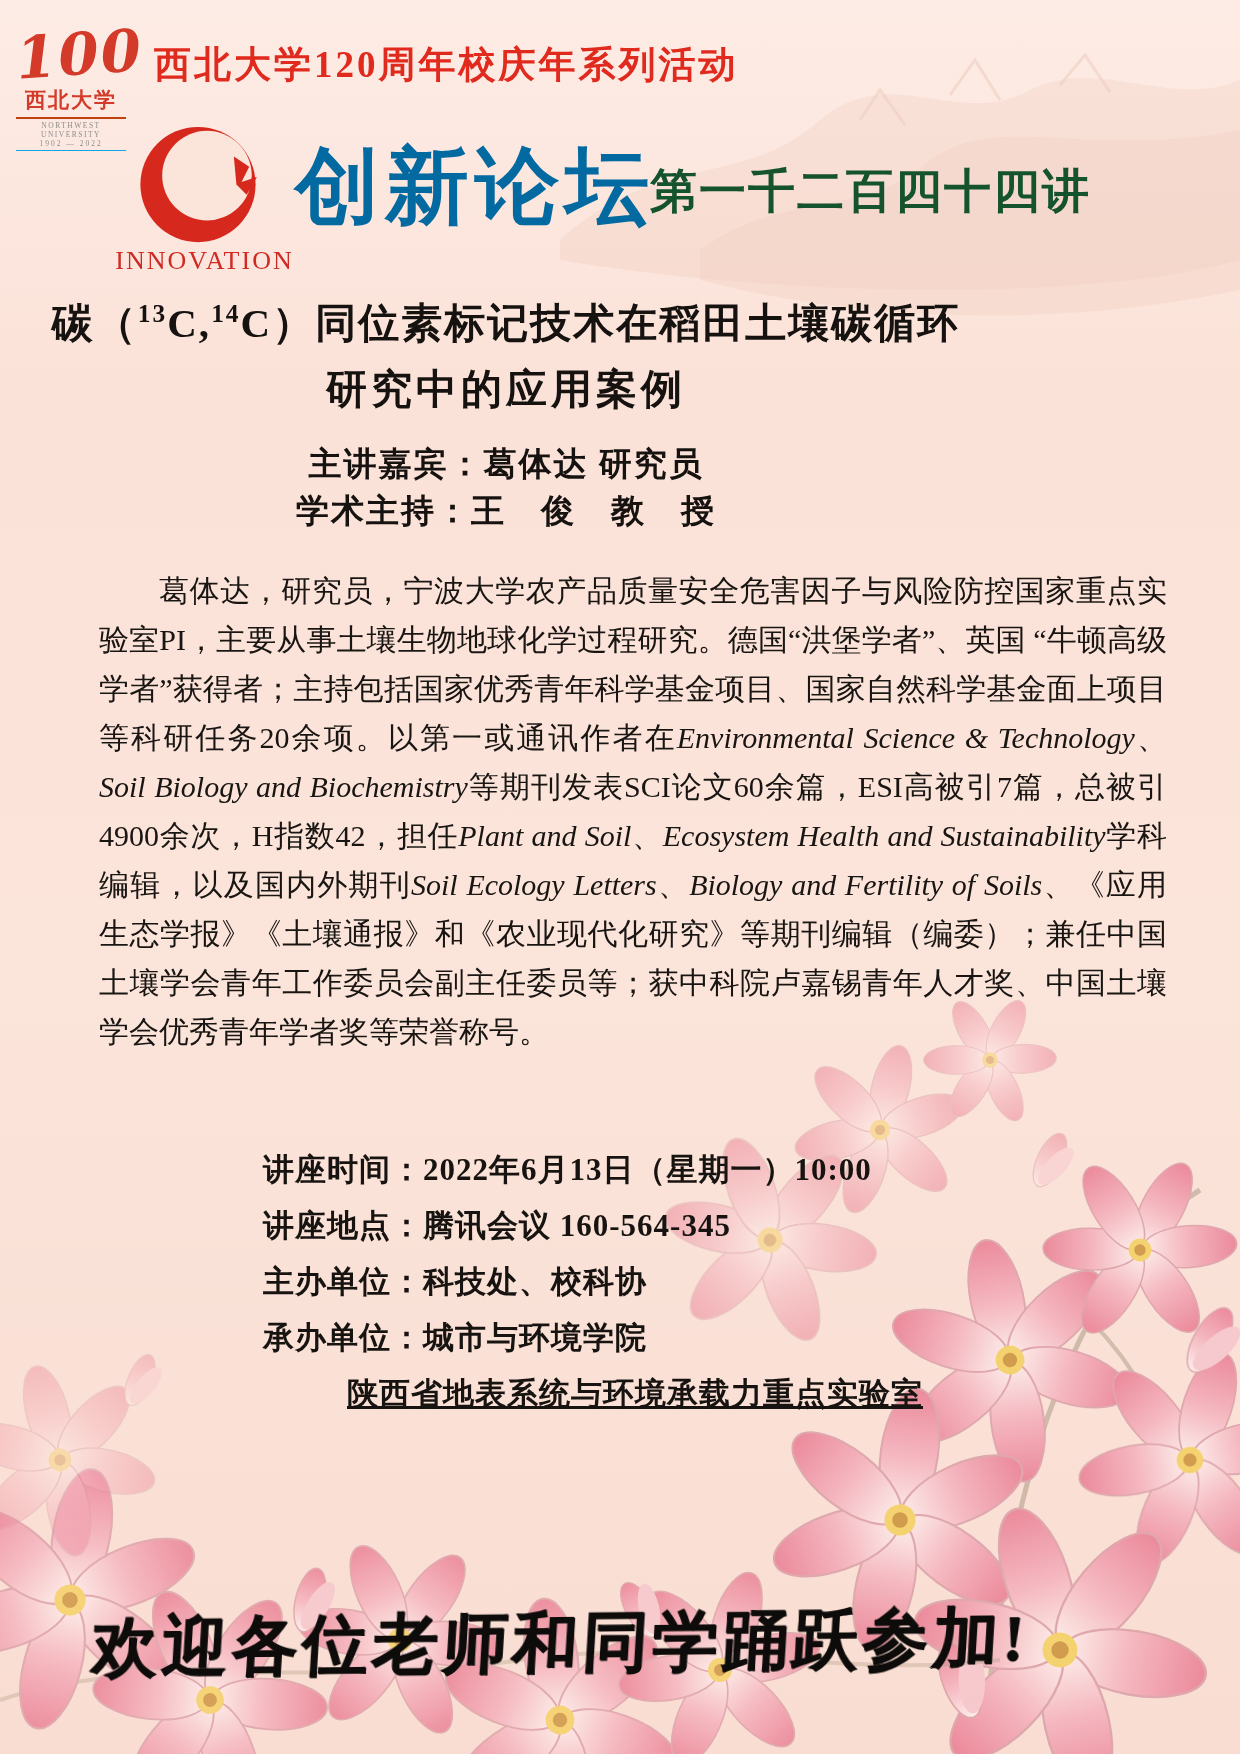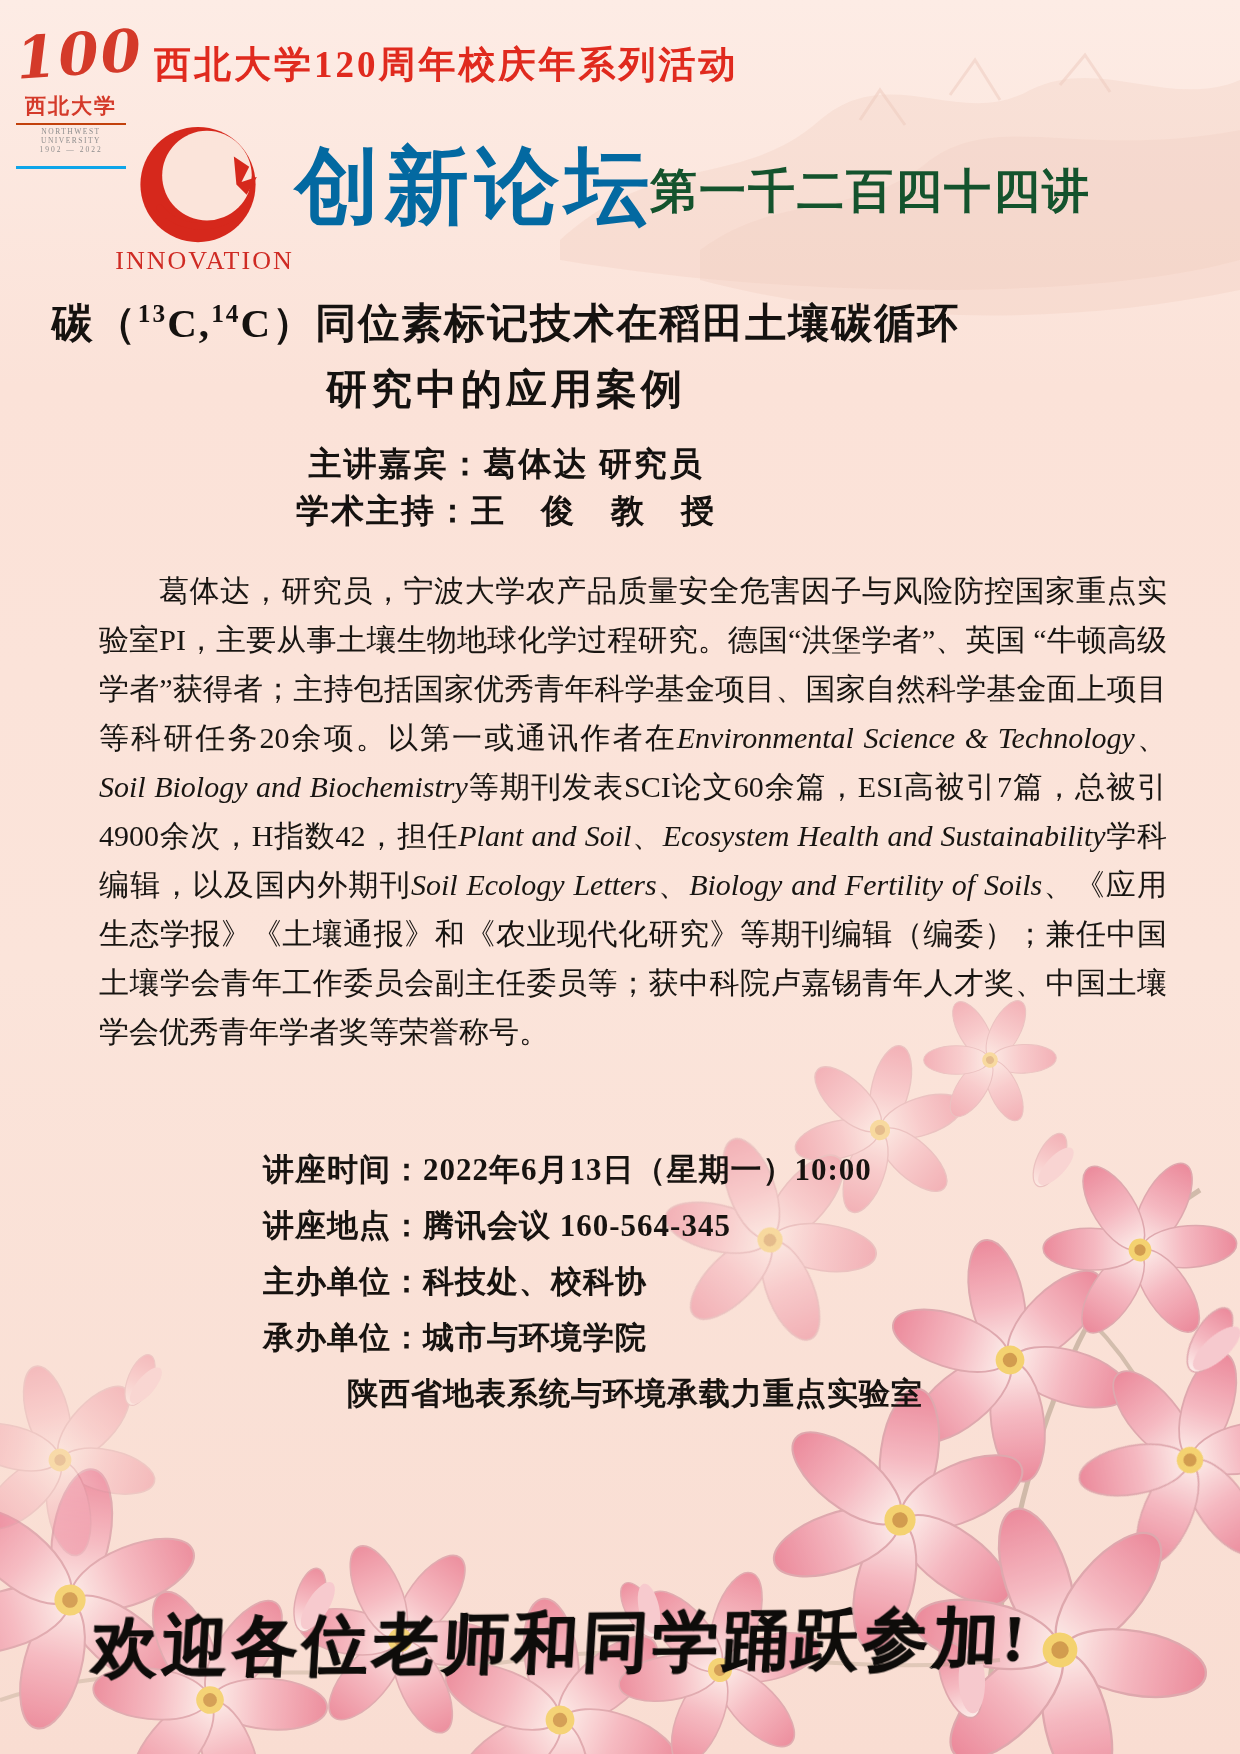--- a/index.html
+++ b/index.html
@@ -8,23 +8,23 @@
     font-family:"Liberation Serif","DejaVu Serif",serif;
     background:linear-gradient(180deg,#fdece5 0%,#fbe2d8 22%,#fbe4da 55%,#f9ddd2 100%);
   }
   #decor{position:absolute;inset:0;z-index:0;pointer-events:none;}
   .layer{position:absolute;z-index:1;}
 
   
   .logo-block{left:16px;top:26px;width:110px;text-align:center;color:#d43a2a;}
   .logo-100{font-size:58px;font-weight:700;font-style:italic;line-height:1;letter-spacing:2px;
             font-family:"DejaVu Serif",serif;transform:rotate(-4deg);}
-  .logo-cn{font-size:21px;font-weight:700;letter-spacing:2px;margin-top:8px;}
+  .logo-cn{font-size:21px;font-weight:700;letter-spacing:2px;margin-top:2px;}
   .logo-en{font-size:7.5px;letter-spacing:1.5px;color:#8d8d8d;margin-top:3px;border-top:2px solid #c2410c;padding-top:2px;}
-  .logo-years{font-size:7.5px;color:#8d8d8d;letter-spacing:2px;border-bottom:3px solid #0ea5e9;padding-bottom:12px;}
+  .logo-years{font-size:7.5px;color:#8d8d8d;letter-spacing:2px;border-bottom:1px solid #0ea5e9;padding-bottom:2px;}
   .series-title{left:130px;top:40px;font-size:37px;font-weight:700;color:#e02a1e;letter-spacing:3px;margin-left:24px;}
   .innov-logo{left:134px;top:118px;width:128px;height:128px;}
   .innov-word{left:102px;top:246px;width:205px;text-align:center;font-size:26px;color:#cf2b24;
               letter-spacing:2px;font-family:"Liberation Serif",serif;}
   .forum-title{left:295px;top:130px;font-size:84px;font-weight:900;color:#0369a1;letter-spacing:6px;
                font-family:"Liberation Sans","DejaVu Sans",sans-serif;}
   .lecture-no{left:650px;top:160px;font-size:47px;font-weight:800;color:#14532d;letter-spacing:2px;
               font-family:"Liberation Sans","DejaVu Sans",sans-serif;}
 
   
@@ -36,21 +36,21 @@
   .host{top:489px;font-size:33px;font-weight:600;letter-spacing:2px;}
 
   
   .bio{left:99px;top:566px;width:1068px;font-size:30px;line-height:49px;color:#181512;
        text-align:justify;text-indent:2em;}
   .bio i{font-family:"Liberation Serif",serif;}
 
   
   .details{left:263px;top:1142px;font-size:31px;font-weight:700;color:#171310;line-height:56px;letter-spacing:1px;}
   .details .num{font-family:"Liberation Serif",serif;}
-  .detail-cont{margin-left:84px;}
+  .detail-cont{margin-left:84px;text-decoration:underline;}
 
   
   .welcome{left:30px;top:1598px;width:1060px;text-align:center;font-size:66px;font-weight:900;
            color:#0e0c0a;letter-spacing:4px;transform:skewX(-4deg) rotate(-0.6deg);
            text-shadow:1px 1px 0 #0e0c0a;}
 </style>
 </head>
 <body>
 
 <svg id="decor" width="1240" height="1754" viewBox="0 0 1240 1754">

